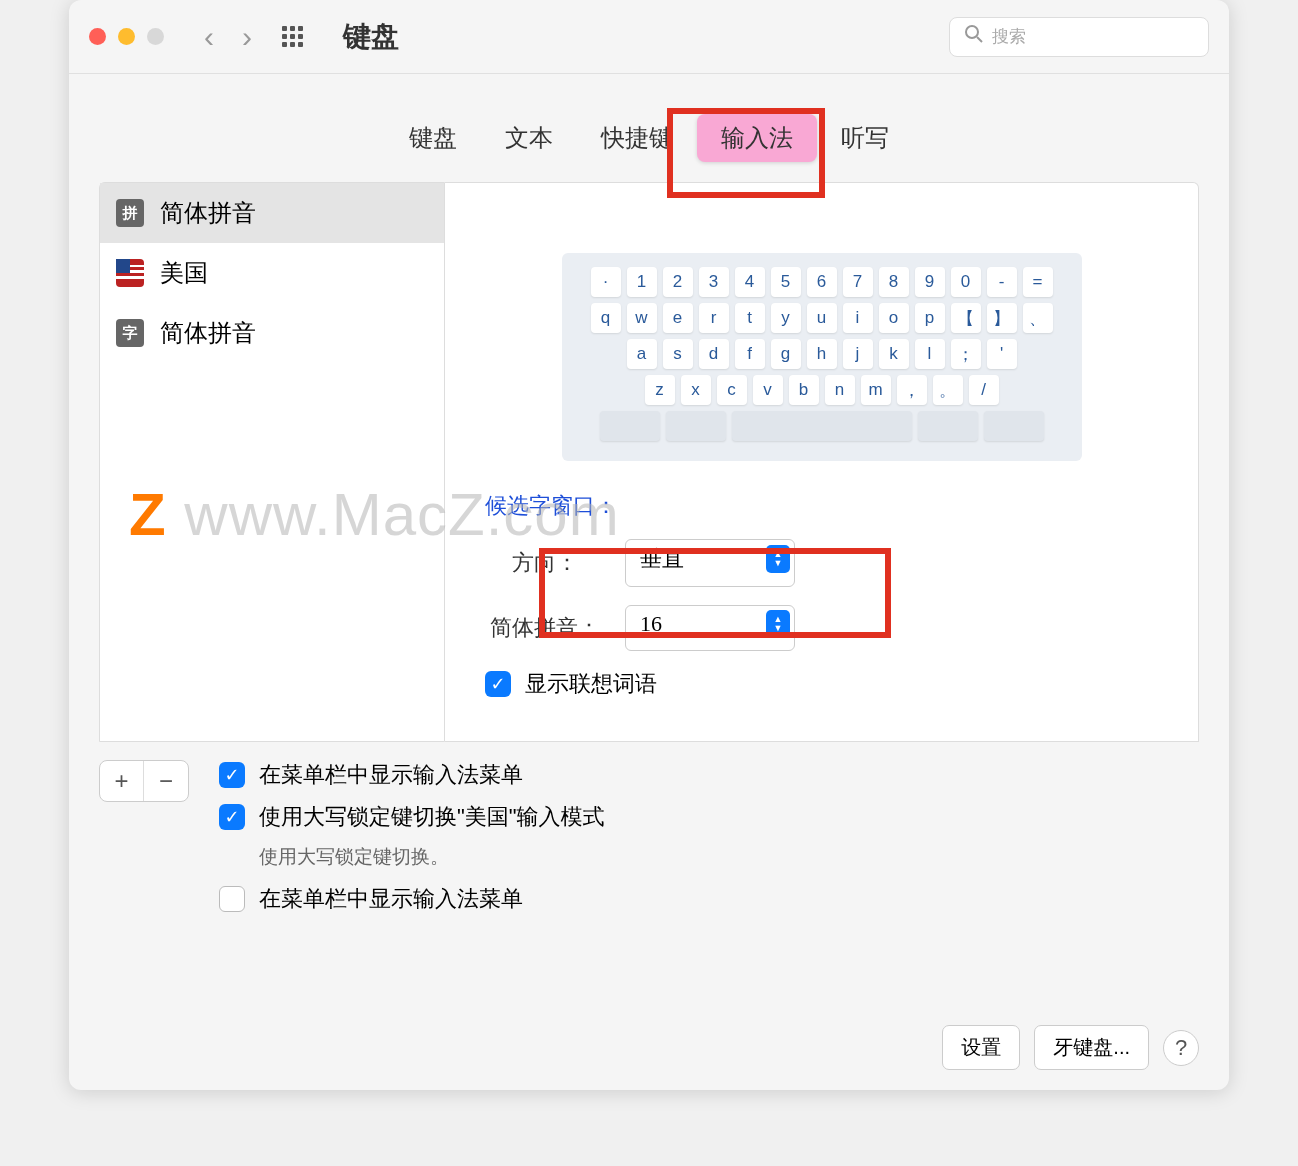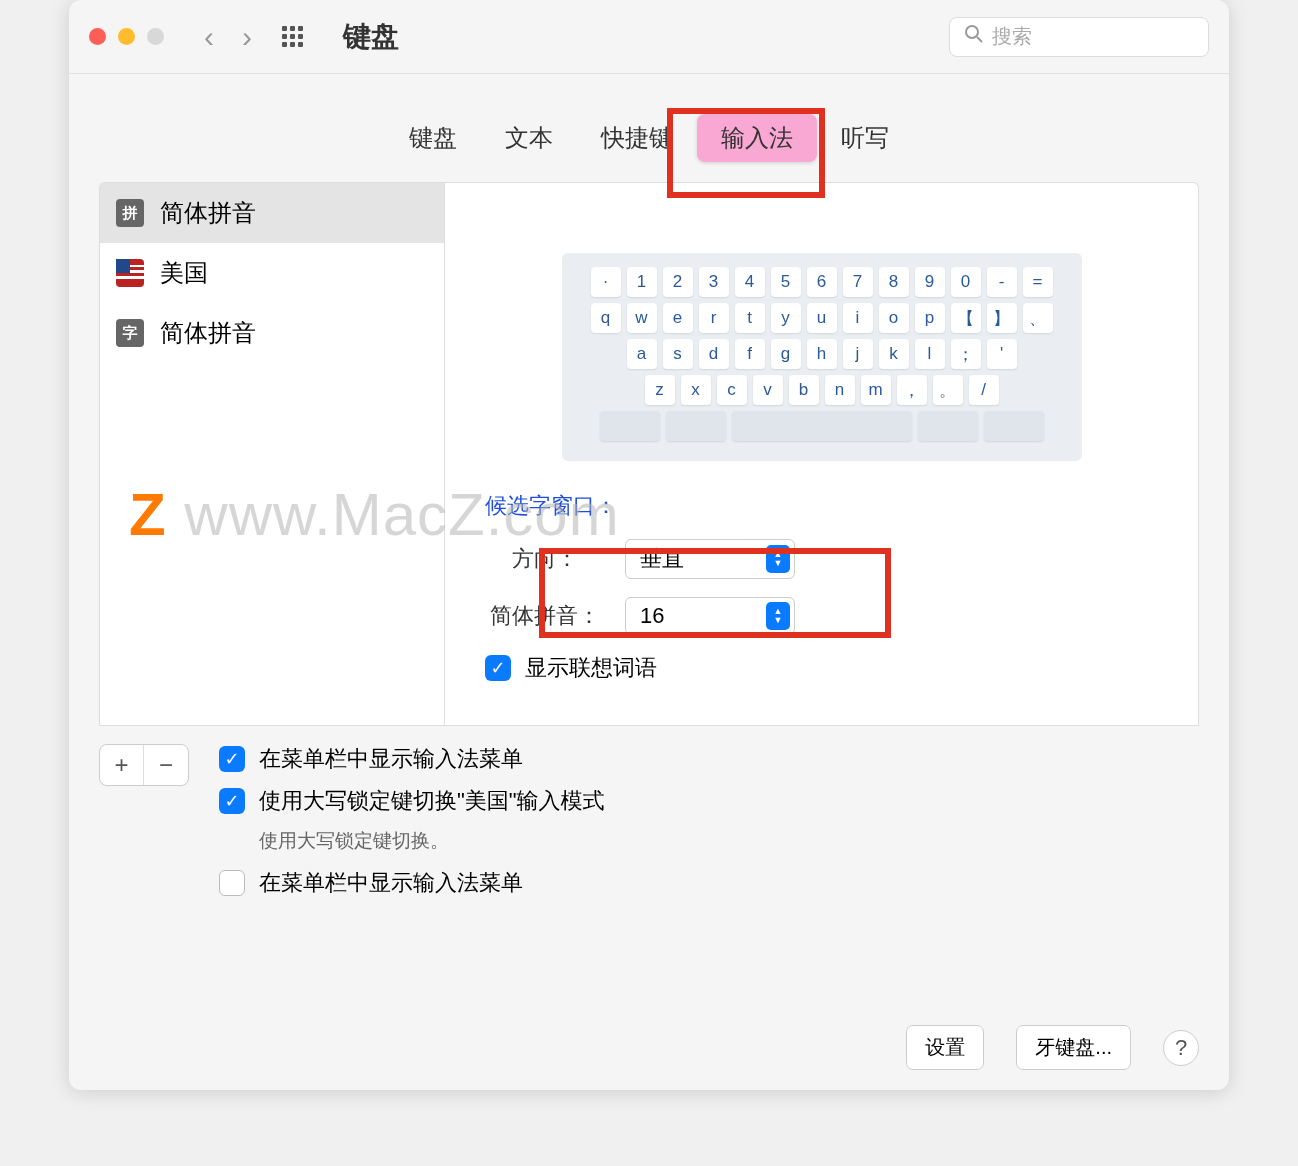--- a/index.html
+++ b/index.html
@@ -47,21 +47,21 @@
   display: flex;
   align-items: center;
   background: #fff;
   border: 1px solid #ddd;
   border-radius: 8px;
   padding: 6px 14px;
   width: 260px;
 }
 .search-icon { color: #999; font-size: 22px; margin-right: 8px; }
 .search-input {
-  border: none; outline: none; font-size: 20px; color: #333;
+  border: none; outline: none; font-size: 17px; color: #333;
   background: transparent; width: 100%;
 }
 .search-input::placeholder { color: #aaa; }
 
 .tabbar {
   display: flex;
   justify-content: center;
   gap: 0;
   padding: 40px 0 20px;
   position: relative;
@@ -176,24 +176,25 @@
   margin-bottom: 18px;
   gap: 20px;
 }
 .option-label { font-size: 22px; color: #333; width: 120px; text-align: center; }
 .select-box {
   display: flex;
   align-items: center;
   background: #fff;
   border: 1px solid #ccc;
   border-radius: 6px;
-  padding: 4px 4px 4px 14px;
+  padding: 4px 4px 12px 14px;
   width: 170px;
   justify-content: space-between;
   font-size: 22px;
+  font-family: Liberation Serif, serif;
 }
 .select-arrows {
   background: #0a7aff;
   color: #fff;
   border-radius: 5px;
   width: 24px;
   height: 28px;
   display: flex;
   flex-direction: column;
   align-items: center;
@@ -252,21 +253,21 @@
 }
 .ar-btn:first-child { border-right: 1px solid #ddd; }
 .bottom-checks { flex: 1; padding-left: 10px; }
 
 .footer {
   position: absolute;
   bottom: 20px;
   right: 30px;
   display: flex;
   align-items: center;
-  gap: 32px;
+  gap: 14px;
 }
 .footer-btn {
   background: #fff;
   border: 1px solid #ccc;
   border-radius: 7px;
   padding: 8px 18px;
   font-size: 20px;
   cursor: pointer;
 }
 .help-btn {

